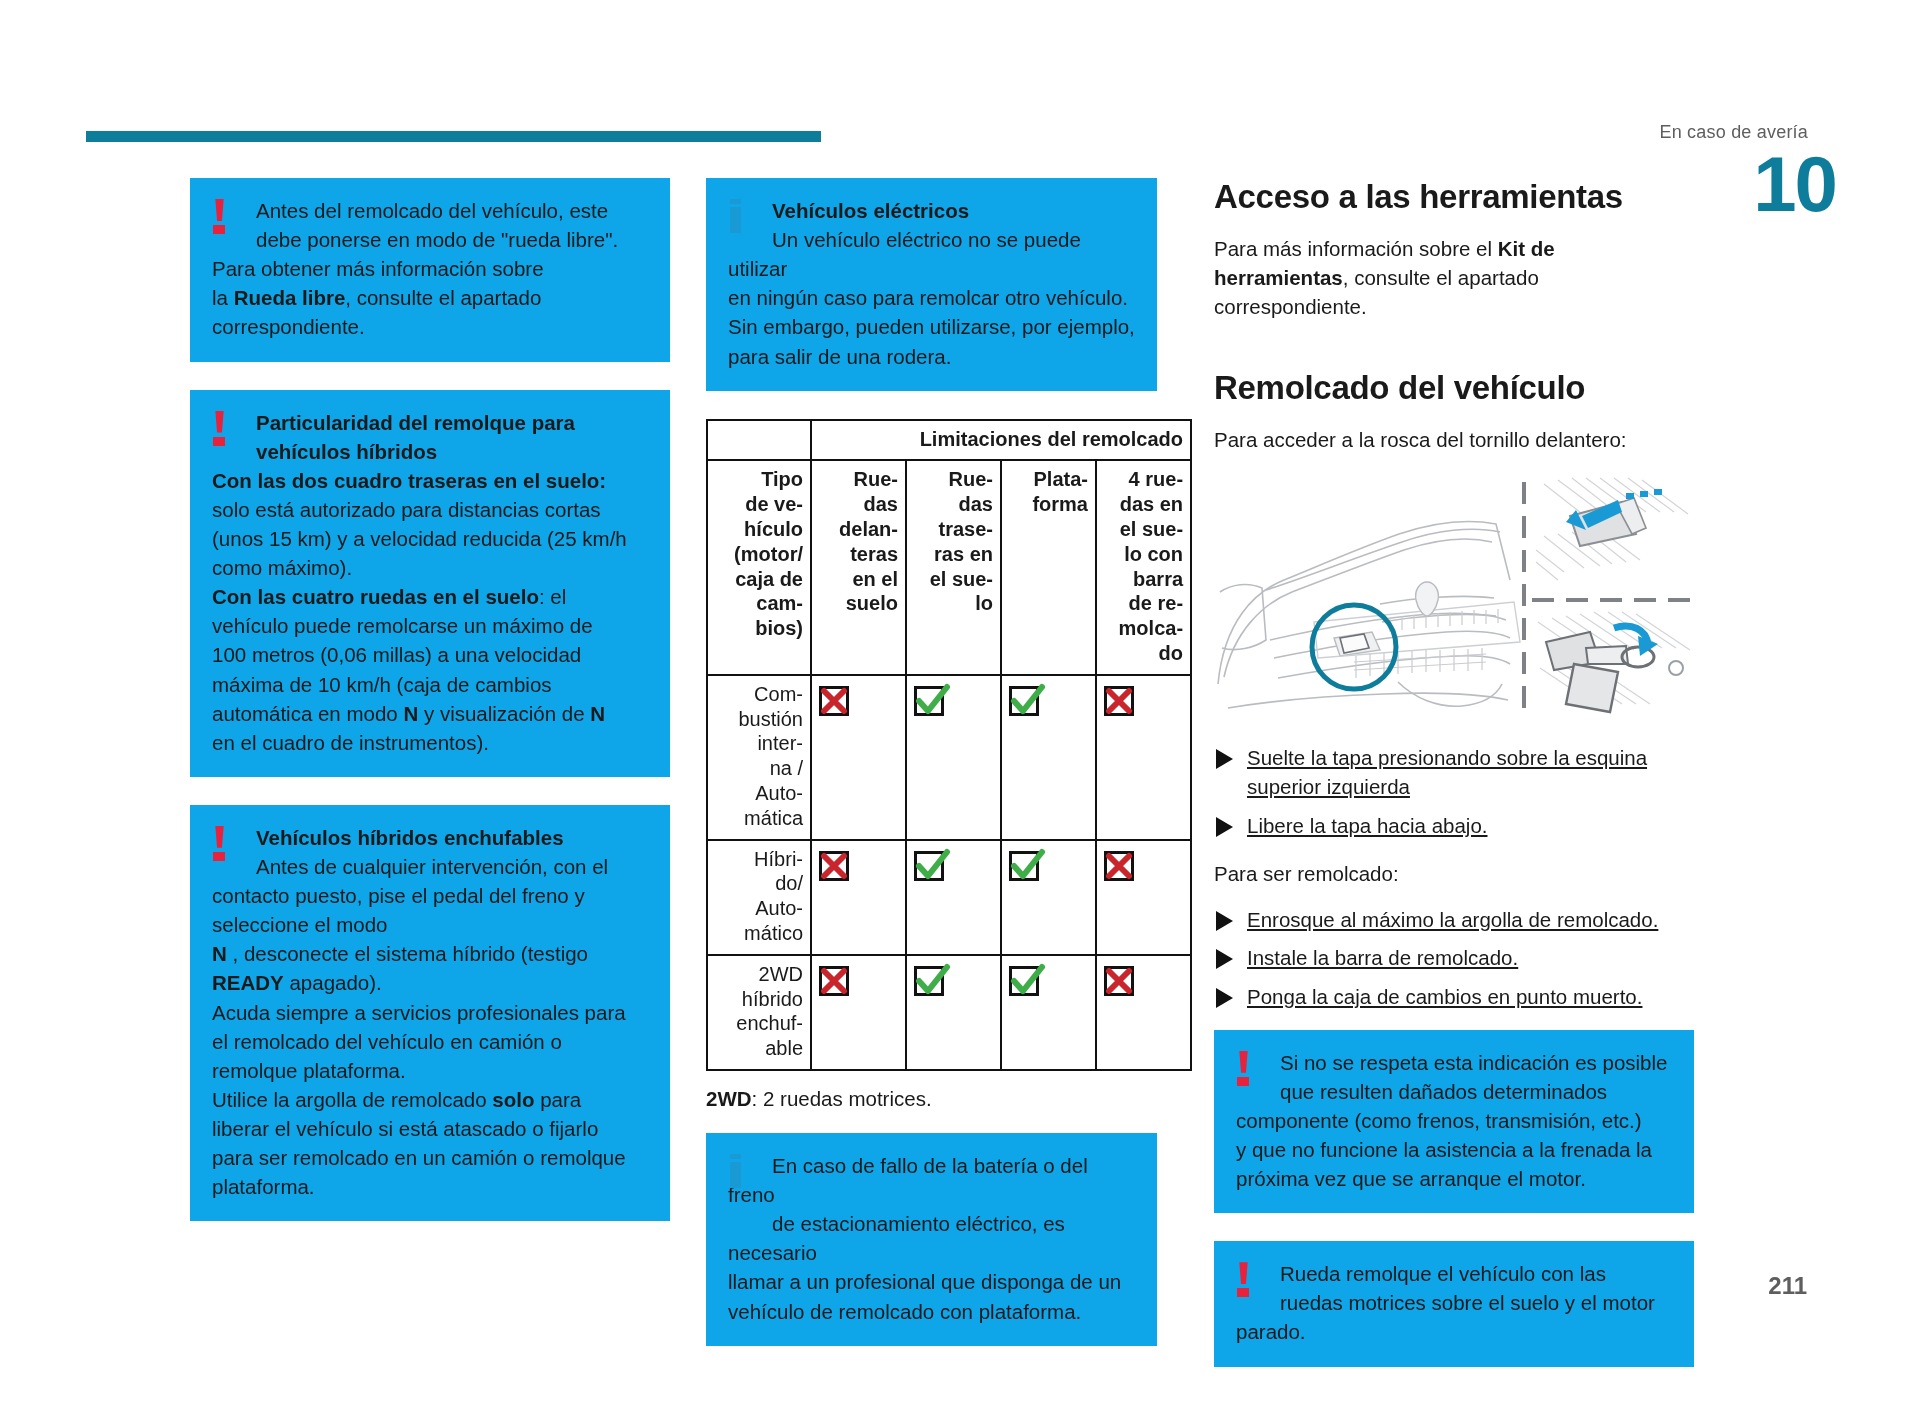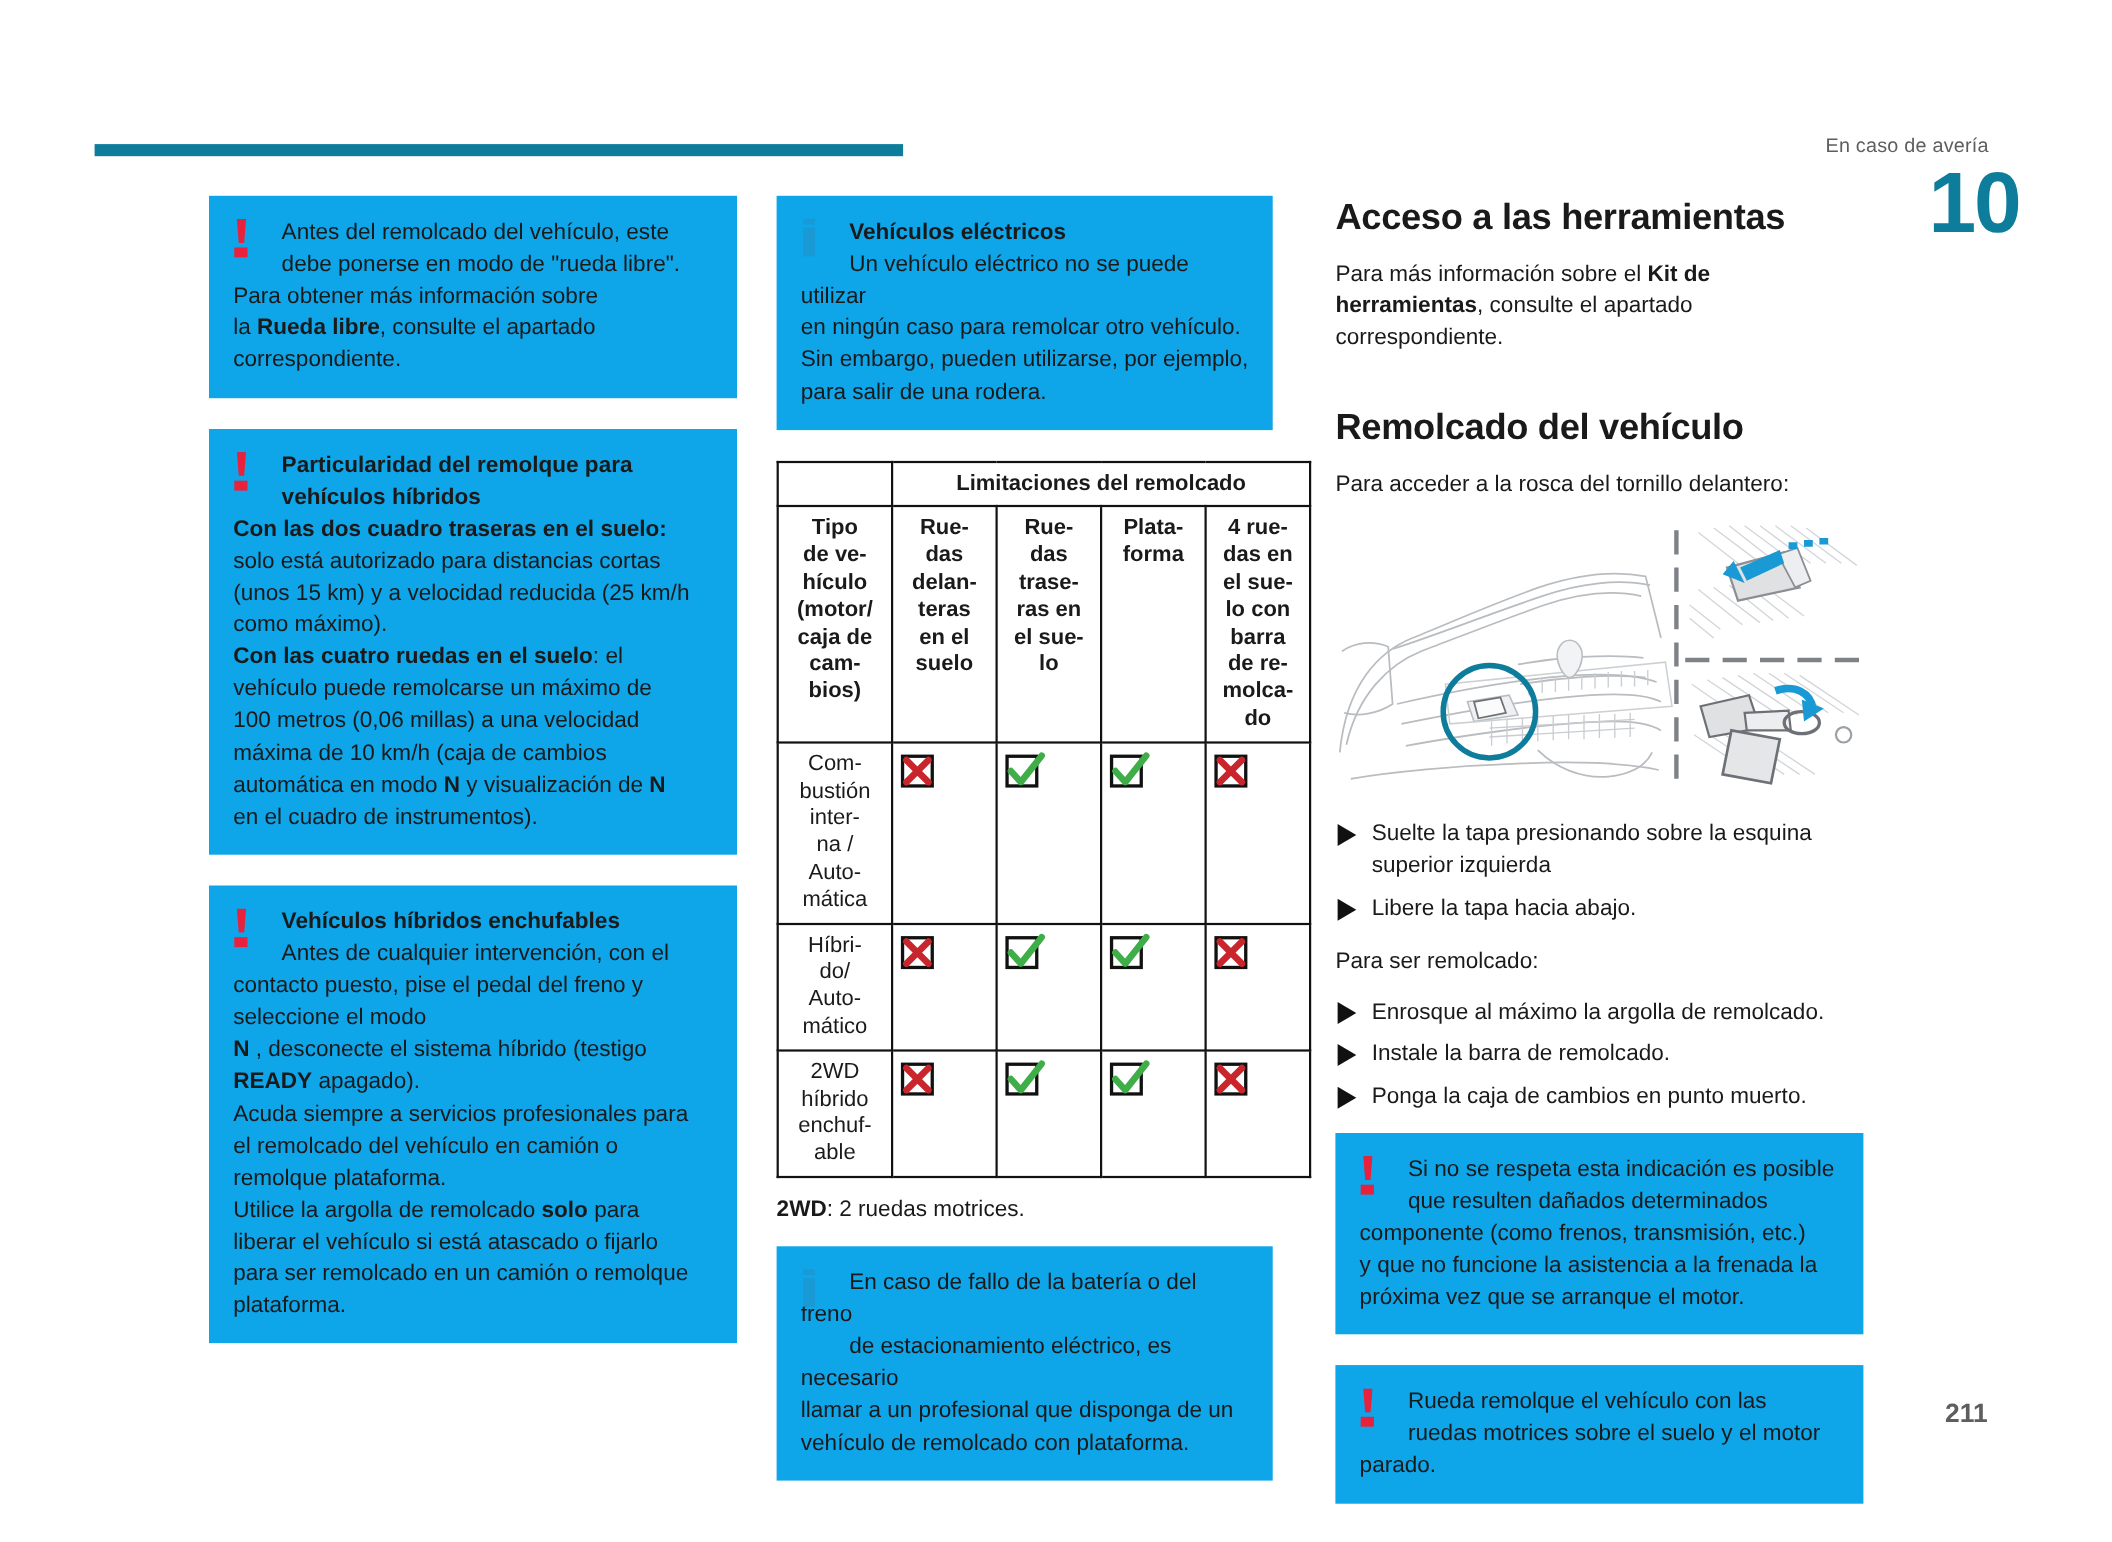--- a/index.html
+++ b/index.html
@@ -116,21 +116,21 @@
     margin: 0 0 18px 0;
   }
   .h1 {
     font-size: 33px;
     font-weight: bold;
     margin: 0 0 18px 0;
     letter-spacing: -.3px;
   }
   .h1.second { margin-top: 48px; }
 
-  .bullet-list { margin: 6px 0 18px 0; }
+  .bullet-list { margin: 6px 0 18px 0; text-decoration: underline; }
   .bullet {
     display: flex;
     align-items: flex-start;
     font-size: 20.5px;
     line-height: 1.4;
     margin-bottom: 10px;
   }
   .bullet .tri {
     flex: 0 0 auto;
     width: 0; height: 0;
@@ -147,21 +147,21 @@
     table-layout: fixed;
     margin-top: 4px;
   }
   table.limits td, table.limits th {
     border: 2px solid #111;
     font-size: 20px;
     line-height: 1.24;
     vertical-align: top;
     padding: 6px 7px 8px 7px;
     font-weight: bold;
-    text-align: center;
+    text-align: right;
   }
   table.limits td.body {
     font-weight: normal;
   }
   table.limits td.icon {
     text-align: left;
     padding-top: 10px;
   }
   td.blank { border: 2px solid #111; }
   .span-head { text-align: left; }

